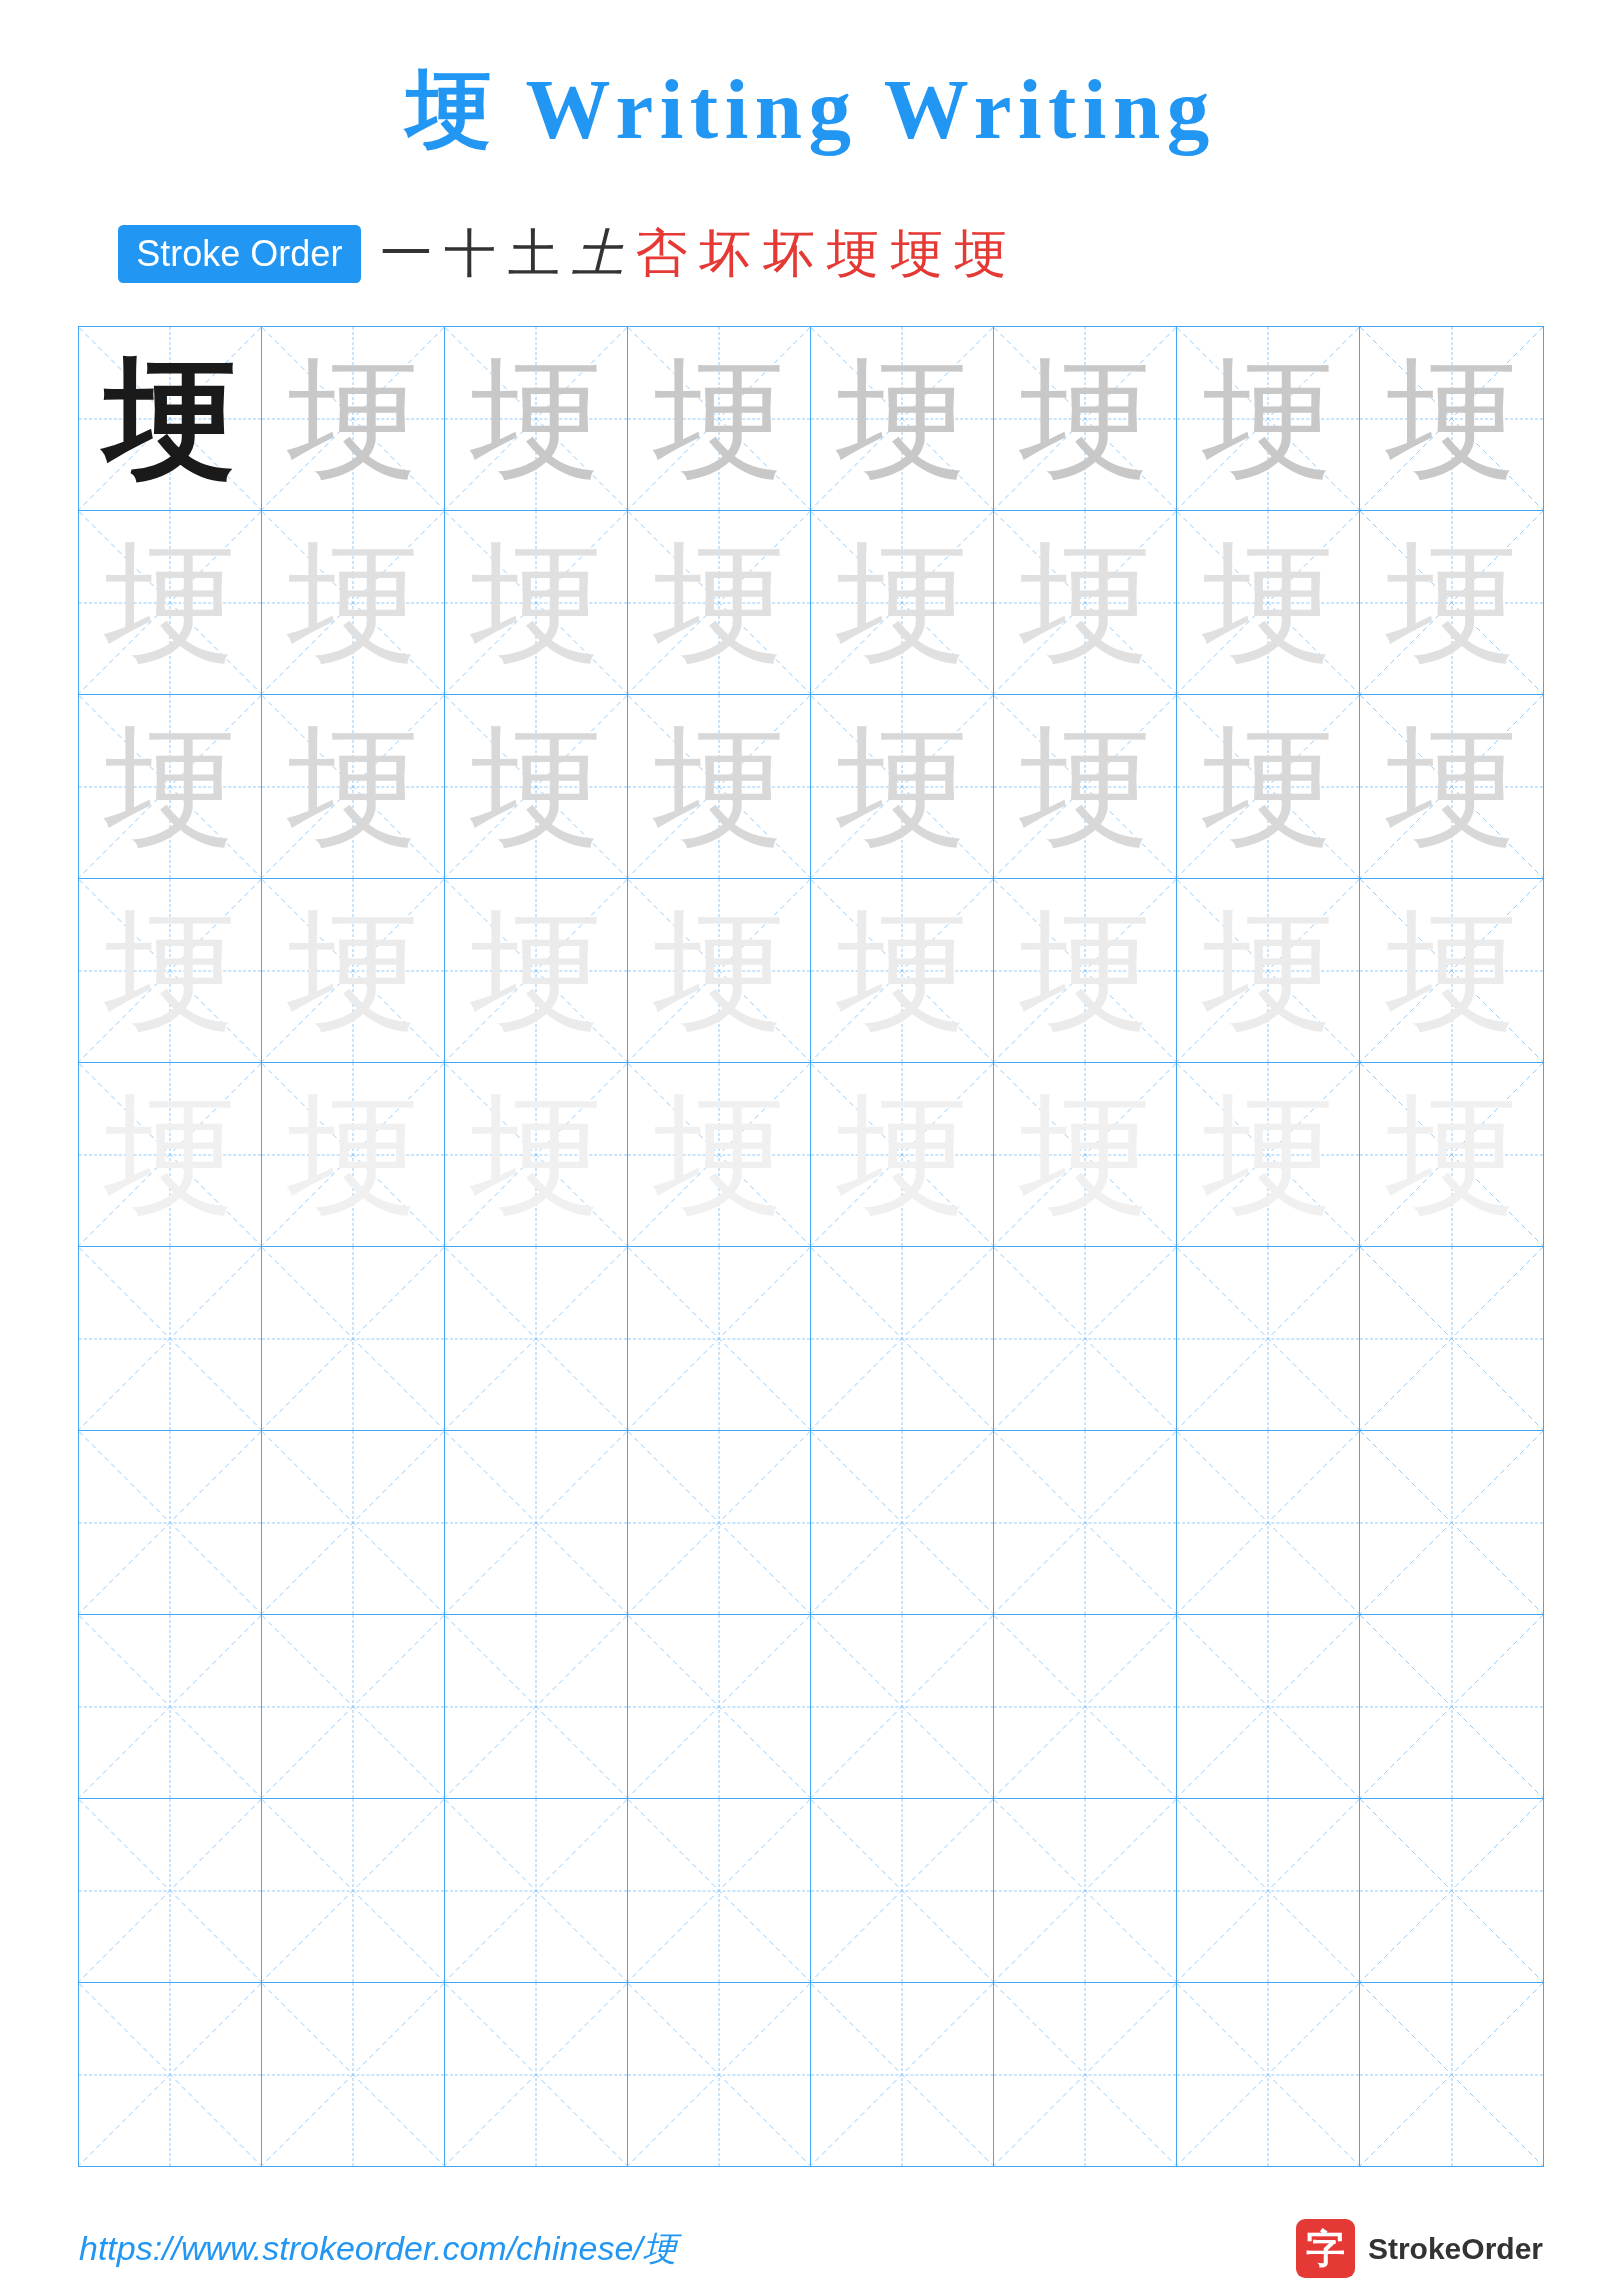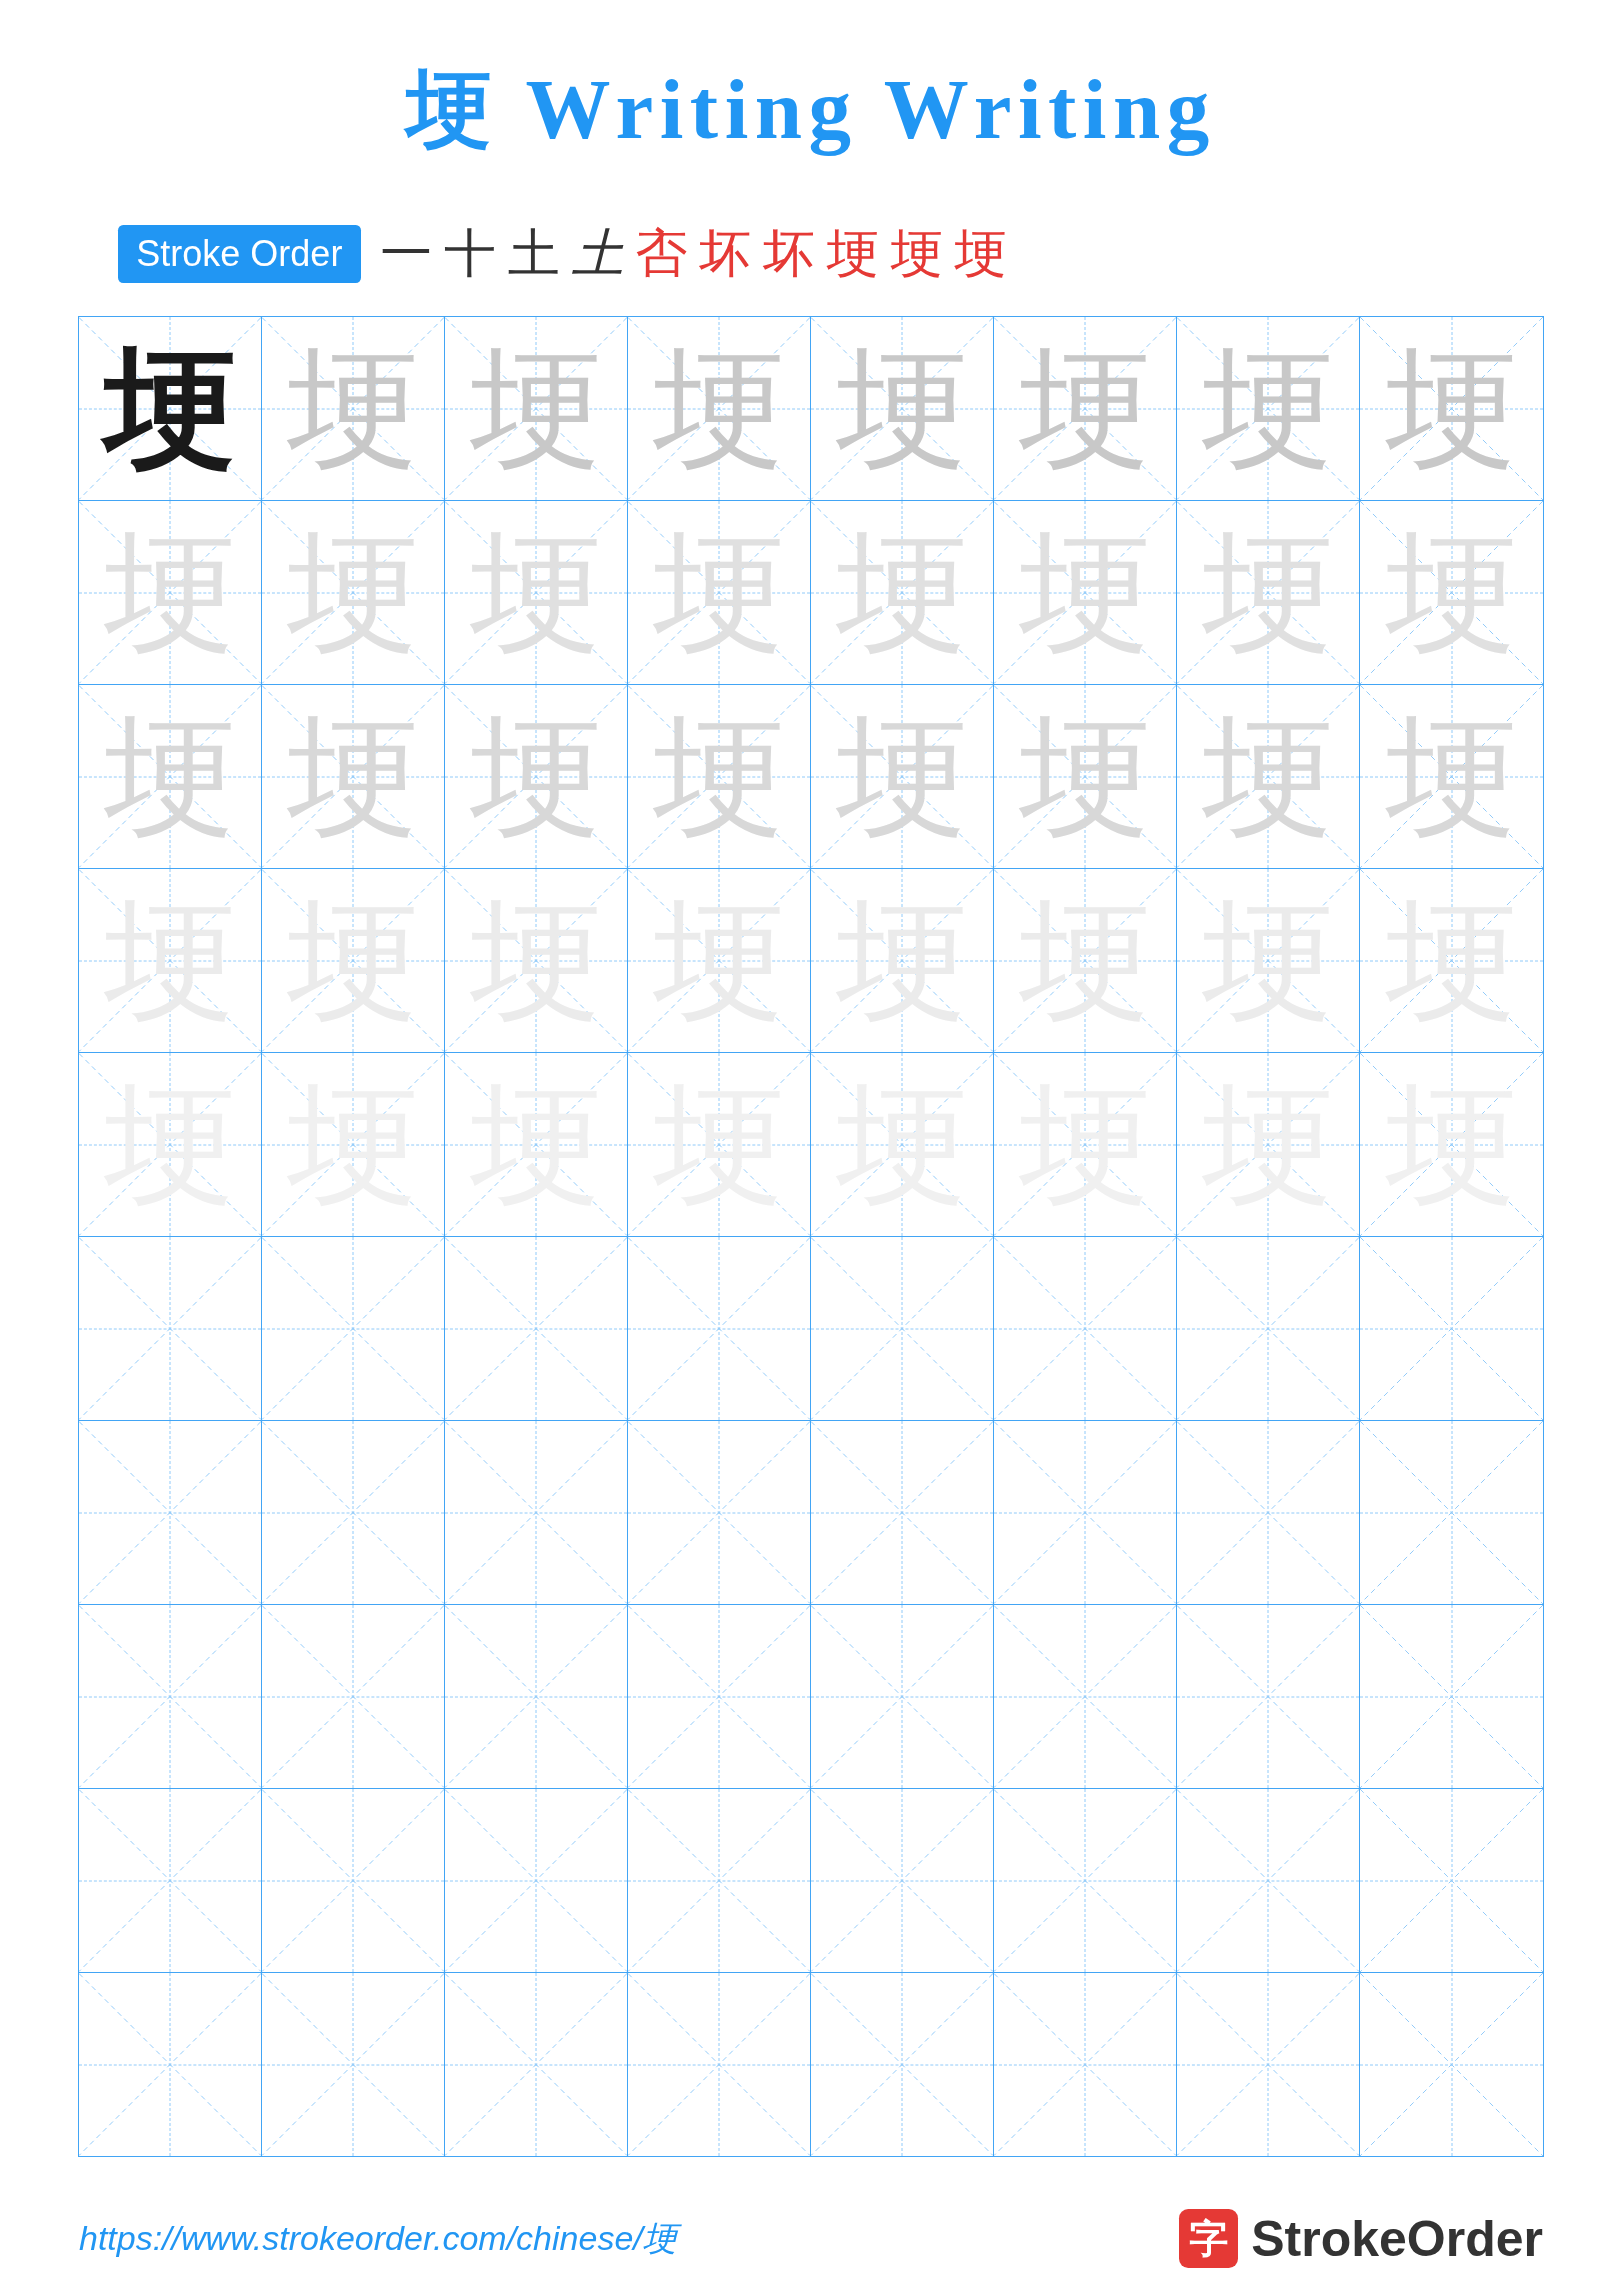--- a/index.html
+++ b/index.html
@@ -28,21 +28,21 @@
       color: #2196F3;
       margin-bottom: 52px;
       text-align: center;
       letter-spacing: 6.5px;
     }
 
     .stroke-order-row {
       display: flex;
       align-items: center;
       gap: 19.6px;
-      margin-bottom: 27px;
+      margin-bottom: 37px;
       width: 100%;
       padding-left: 39px;
     }
 
     .stroke-order-badge {
       background: #2196F3;
       color: #fff;
       font-size: 36px;
       padding: 7.9px 18.3px;
       border-radius: 5.2px;
@@ -187,21 +187,21 @@
       display: flex;
       align-items: center;
       justify-content: center;
       color: #fff;
       font-size: 39px;
       font-family: serif;
       font-weight: bold;
     }
 
     .footer-brand-text {
-      font-size: 50px;
+      font-size: 30px;
       font-weight: bold;
       color: #333;
       font-family: sans-serif;
     }
   </style>
 </head>
 <body>
 
 <div class="page">
 

